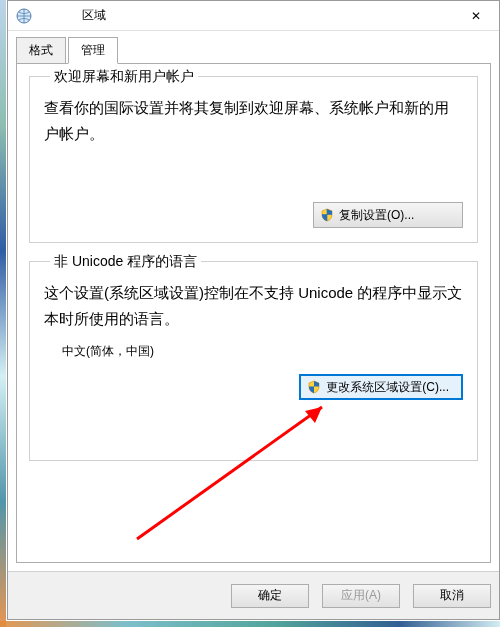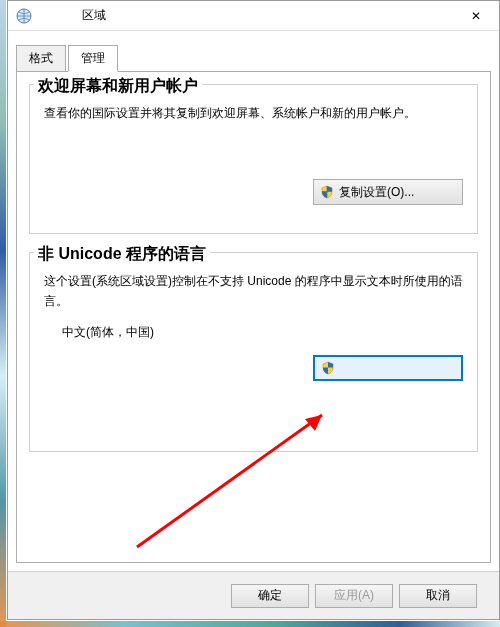--- a/index.html
+++ b/index.html
@@ -44,21 +44,21 @@
   .titlebar .title {
     flex: 1; font-size: 12px; padding-left: 44px;
   }
   .titlebar .close {
     width: 46px; height: 30px;
     display: flex; align-items: center; justify-content: center;
   }
 
   .tabstrip {
     position: relative;
-    margin: 14px 8px 0 8px;
+    margin: 6px 8px 0 8px;
     display: flex;
     border-bottom: 1px solid #acacac;
   }
   .tab {
     padding: 4px 12px;
     border: 1px solid #acacac;
     background: #f0f0f0;
     margin-right: 2px;
     margin-bottom: -1px;
     cursor: default;
@@ -79,28 +79,27 @@
     position: relative;
   }
 
   .groupbox {
     border: 1px solid #d0d0d0;
     padding: 18px 14px 14px 14px;
     margin-bottom: 18px;
     position: relative;
   }
   .grouplabel {
-    position: absolute; top: -9px; left: 4px;
+    position: absolute; top: -9px; left: 20px;
     background: #ffffff;
     padding: 0 4px;
-    font-size: 16px;
-    font-weight: bold;
+    font-size: 14px;
   }
   .desc {
-    font-size: 12px;
+    font-size: 15px;
     line-height: 1.7;
     margin-bottom: 12px;
   }
   .sublabel { font-size: 12px; margin: 8px 0 10px 0; }
   .value { font-size: 12px; margin: 7px 0 14px 18px; }
 
   .btnrow {
     display: flex; justify-content: flex-end; margin-top: 6px;
   }
   .shield-btn {
@@ -118,22 +117,22 @@
     background: #e5f1fb;
     padding-top:0; padding-bottom:0;
     height:26px;
   }
 
   .bottom-bar {
     height: 48px;
     background: #f0f0f0;
     border-top: 1px solid #d0d0d0;
     display: flex; justify-content: flex-end; align-items: center;
-    padding: 0 22px;
-    gap: 6px;
+    padding: 0 8px;
+    gap: 13px;
   }
   .btn {
     min-width: 78px; height: 24px;
     background: linear-gradient(#f5f5f5,#e1e1e1);
     border: 1px solid #adadad;
     font-size: 12px;
     cursor: default;
     display: flex; align-items: center; justify-content: center;
   }
   .btn.disabled { color: #9a9a9a; }
@@ -201,20 +200,21 @@
       <div class="value">中文(简体，中国)</div>
       <div class="btnrow">
         <div class="shield-btn highlight">
           <span class="shield">
             <svg viewBox="0 0 14 14" width="14" height="14">
               <path d="M7 1 L12 3 V7 C12 10 9.5 12.5 7 13 C4.5 12.5 2 10 2 7 V3 Z" fill="#ffd23a" stroke="#d08a00" stroke-width="0.6"></path>
               <path d="M7 1 L12 3 V6.5 H7 Z" fill="#2a6fb5"></path>
               <path d="M2 6.5 H7 V13 C4.5 12.5 2 10 2 7 Z" fill="#2a6fb5"></path>
             </svg>
           </span>
+          <span>更改系统区域设置(C)...</span>
         </div>
       </div>
     </div>
 
     <svg class="arrow" style="left:110px; top:325px;" width="220" height="160">
       <defs></defs>
       <line x1="10" y1="150" x2="195" y2="18" stroke="#ff0000" stroke-width="3"></line>
       <polygon points="195,18 178,22 188,34" fill="#ff0000"></polygon>
     </svg>
 

